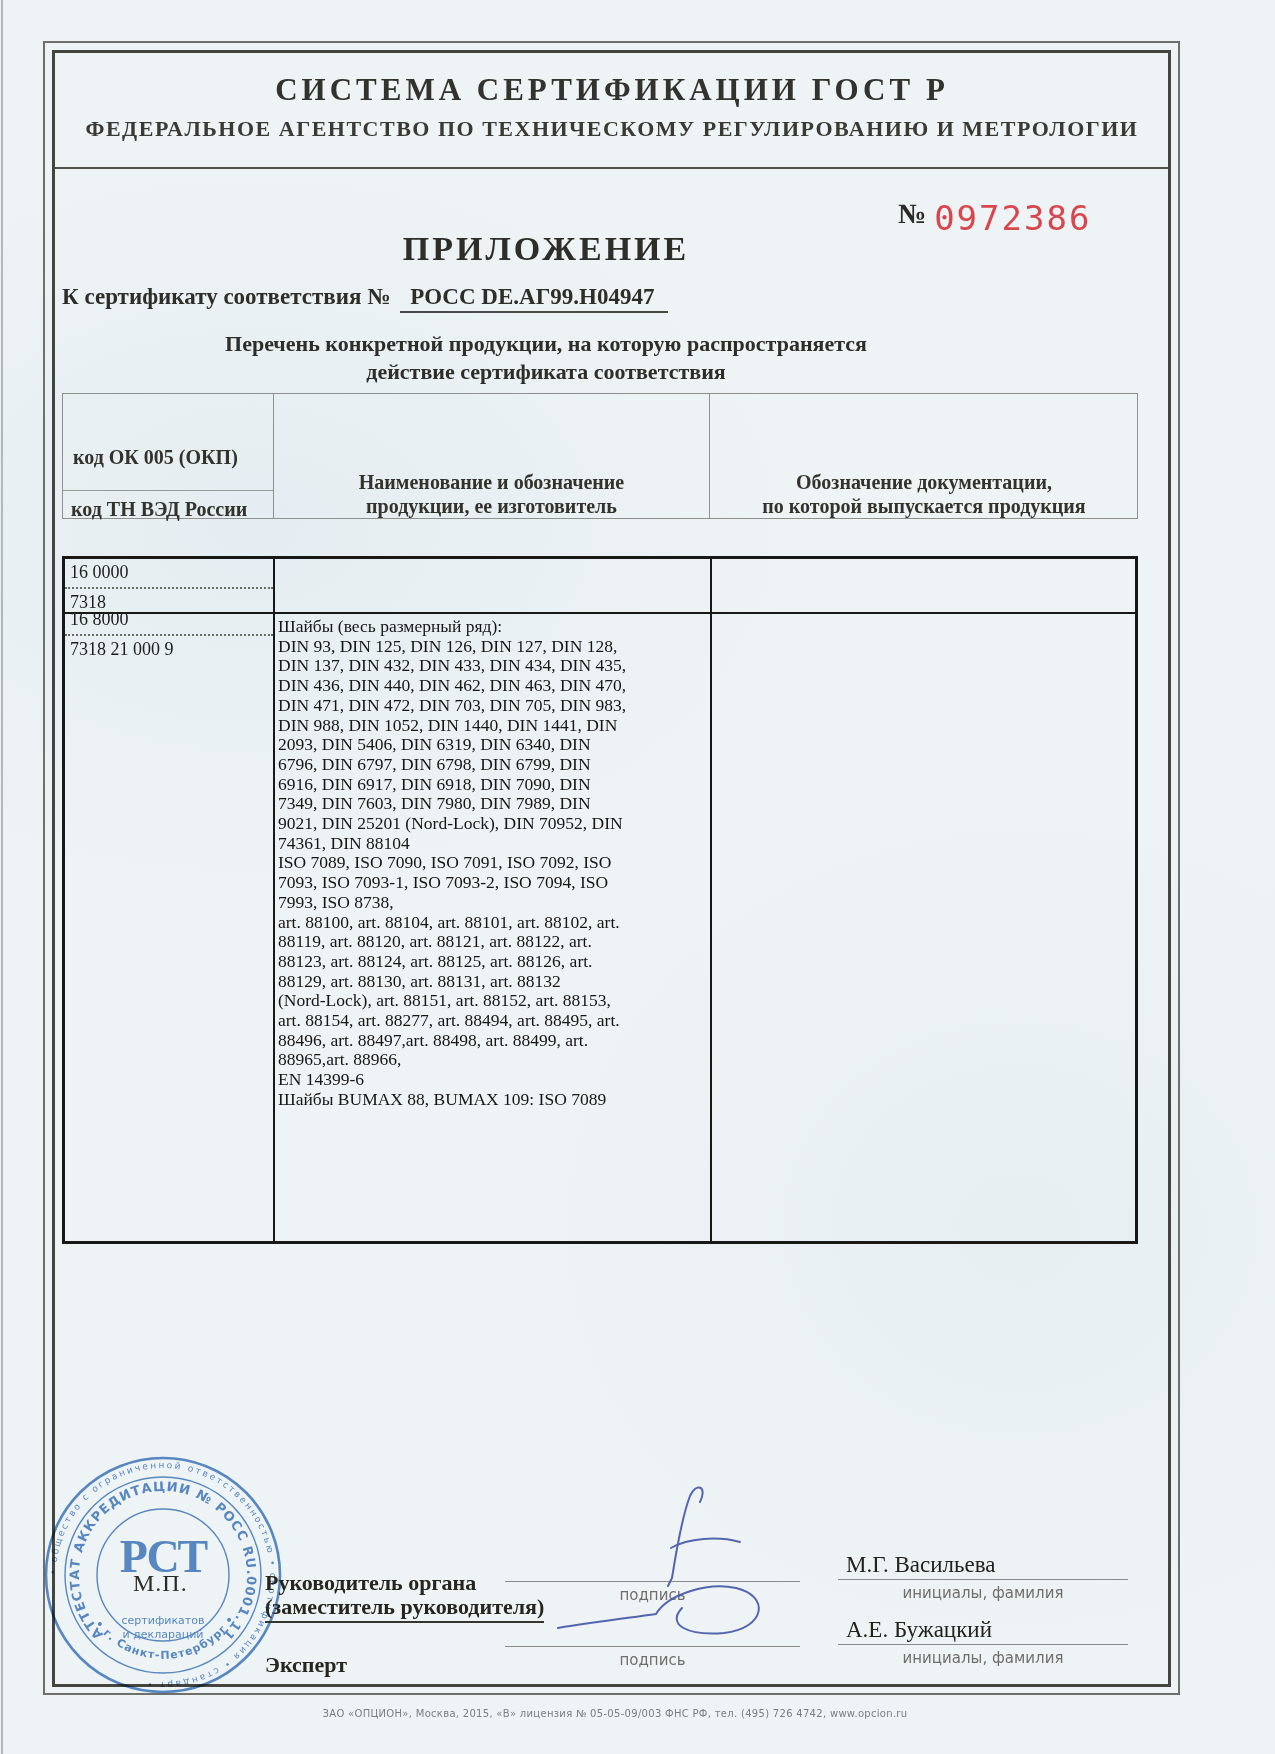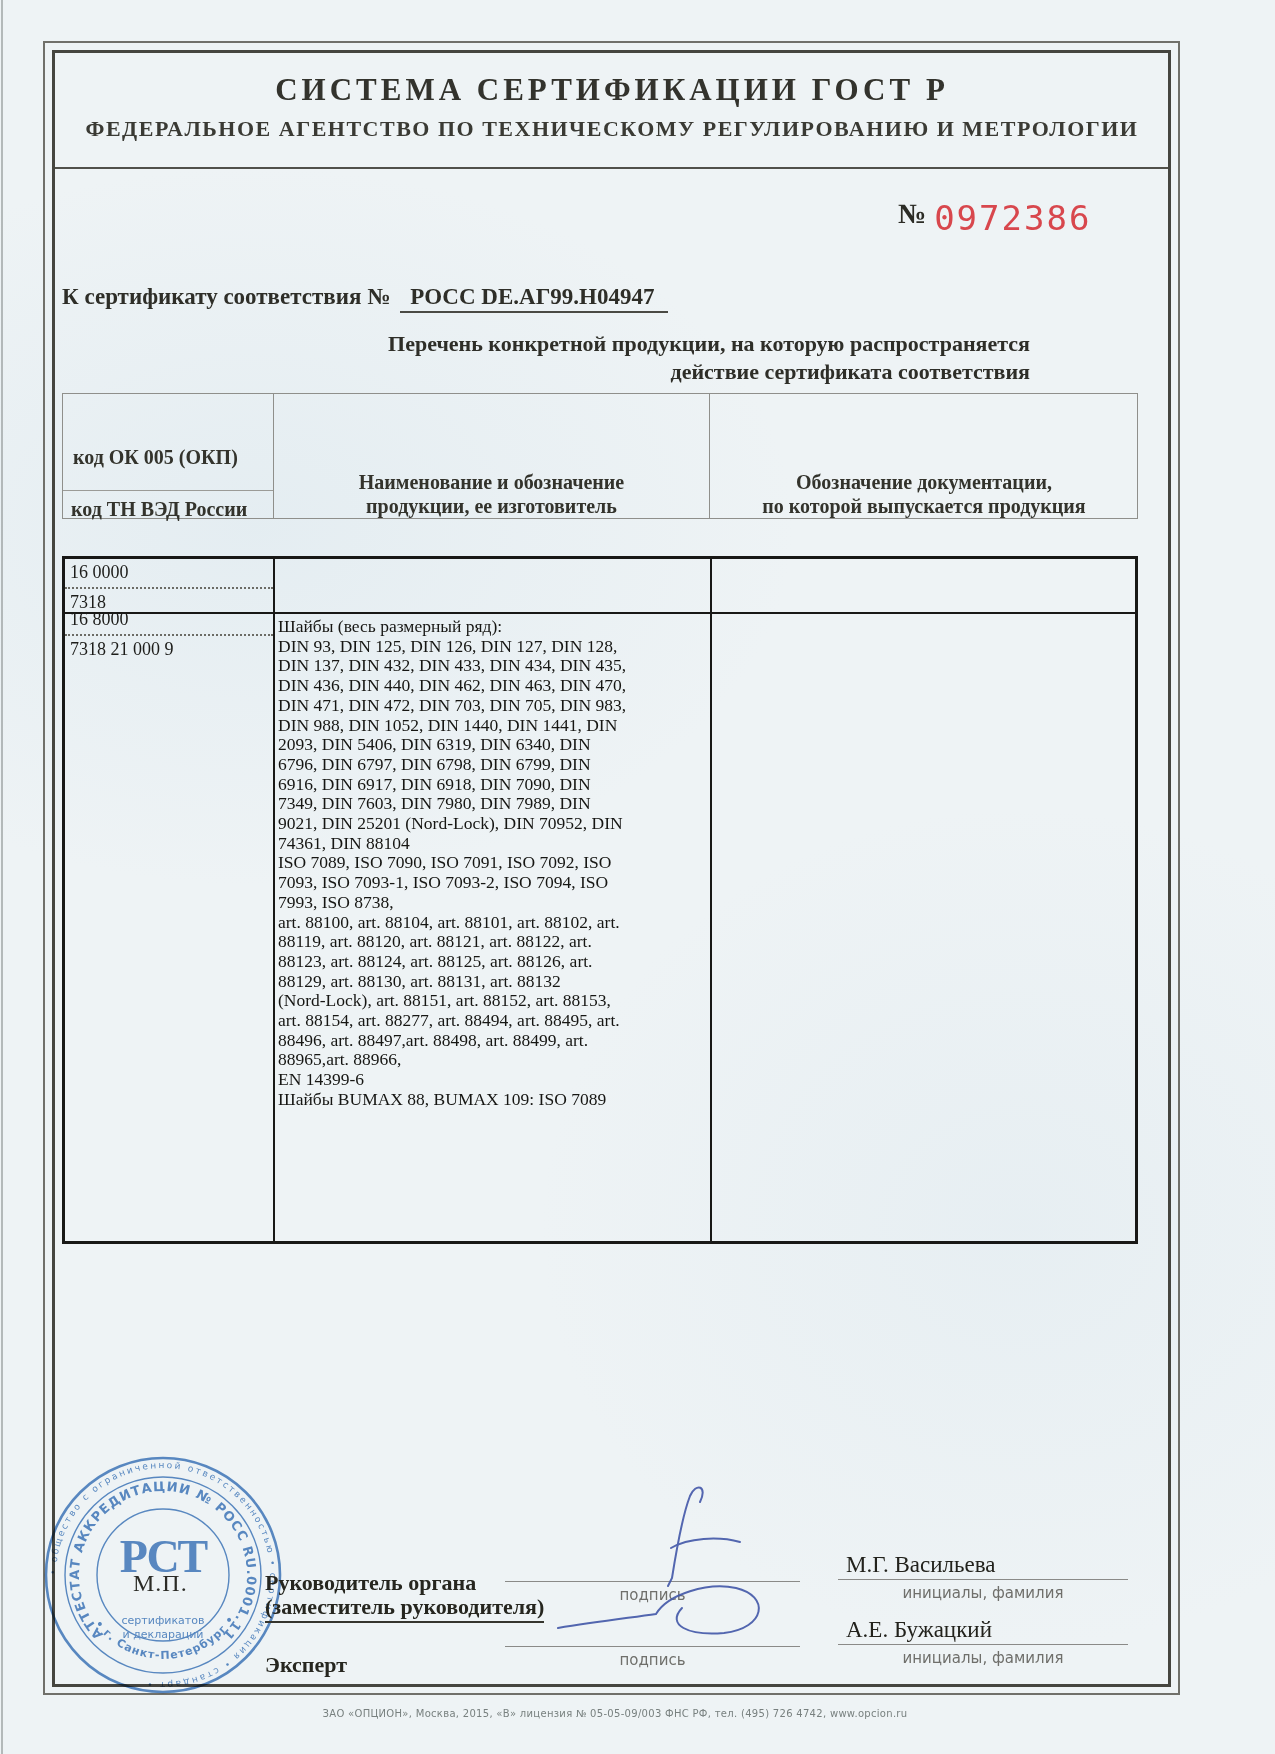--- a/index.html
+++ b/index.html
@@ -20,21 +20,21 @@
   .hdr2{position:absolute;left:58px;top:116px;width:1108px;text-align:center;font-size:22px;font-weight:bold;letter-spacing:1.5px;color:#3a3a34;}
 
   .num-line{position:absolute;left:898px;top:198px;white-space:nowrap;}
   .num-line .nsign{font-size:28px;font-weight:bold;color:#2c2c26;vertical-align:top;}
   .num-line .nval{font-family:"DejaVu Sans Mono", monospace;font-size:34px;color:#d8474d;letter-spacing:2px;vertical-align:top;margin-left:8px;}
 
   .doc-title{position:absolute;left:62px;top:230px;width:968px;text-align:center;font-size:34px;font-weight:bold;letter-spacing:3px;color:#2e2e28;}
   .cert-line{position:absolute;left:62px;top:284px;width:968px;text-align:left;font-size:23px;font-weight:bold;color:#2e2e28;}
   .cert-line .certno{border-bottom:2px solid #4a4a44;padding:0 14px 2px 10px;margin-left:10px;}
 
-  .desc{position:absolute;left:62px;top:330px;width:968px;text-align:right;font-size:22px;font-weight:bold;line-height:28px;color:#2e2e28;white-space:pre-line;}
+  .desc{position:absolute;left:62px;top:330px;width:968px;text-align:center;font-size:22px;font-weight:bold;line-height:28px;color:#2e2e28;white-space:pre-line;}
 
   
   .t-head{position:absolute;left:62px;top:393px;width:1076px;height:126px;border:1px solid #8f8f8b;box-sizing:border-box;}
   .t-head .v1{position:absolute;left:210px;top:0;bottom:0;width:1px;background:#8f8f8b;}
   .t-head .v2{position:absolute;left:646px;top:0;bottom:0;width:1px;background:#8f8f8b;}
   .t-head .c1a{position:absolute;left:10px;top:52px;font-size:20px;font-weight:bold;color:#33332c;}
   .t-head .hair{position:absolute;left:0;top:96px;width:210px;height:1px;background:#9b9b97;}
   .t-head .c1b{position:absolute;left:8px;top:104px;font-size:20px;font-weight:bold;color:#33332c;}
   .t-head .c2{position:absolute;left:211px;top:76px;width:435px;text-align:center;font-size:20px;font-weight:bold;line-height:24px;color:#33332c;white-space:pre-line;}
   .t-head .c3{position:absolute;left:647px;top:76px;width:428px;text-align:center;font-size:20px;font-weight:bold;line-height:24px;color:#33332c;white-space:pre-line;}
@@ -85,20 +85,21 @@
   <div class="frame-inner"></div>
   <div class="head-divider"></div>
 
   <div class="hdr1">СИСТЕМА СЕРТИФИКАЦИИ ГОСТ Р</div>
   <div class="hdr2">ФЕДЕРАЛЬНОЕ АГЕНТСТВО ПО ТЕХНИЧЕСКОМУ РЕГУЛИРОВАНИЮ И МЕТРОЛОГИИ</div>
 
   <div class="num-line">
     <span class="nsign">№</span><span class="nval">0972386</span>
   </div>
 
+  <div class="doc-title">ПРИЛОЖЕНИЕ</div>
 
   <div class="cert-line">
     <span>К сертификату соответствия №</span><span class="certno">РОСС DE.АГ99.Н04947</span>
   </div>
 
   <div class="desc">Перечень конкретной продукции,  на которую распространяется
 действие сертификата соответствия</div>
 
   <div class="t-head">
     <div class="v1"></div>

